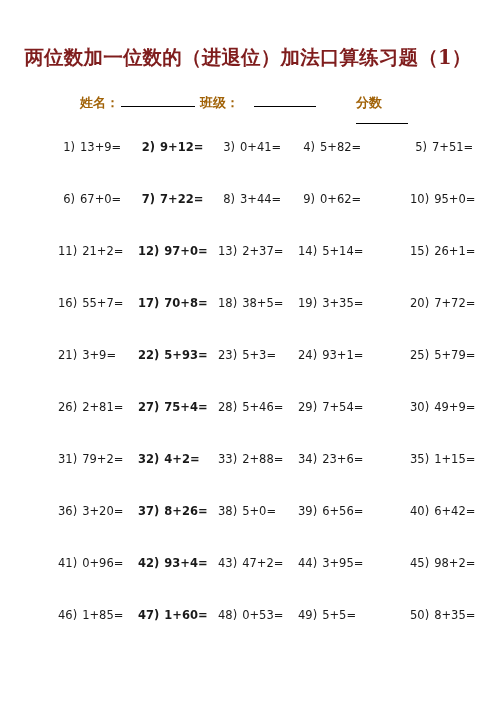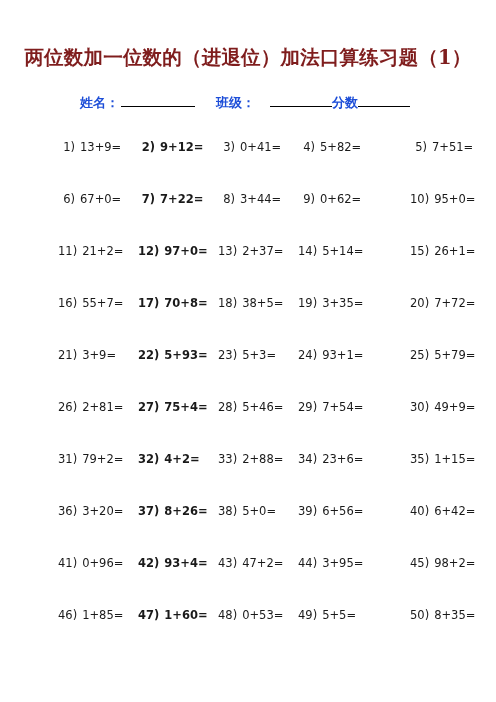--- a/index.html
+++ b/index.html
@@ -42,31 +42,31 @@
   
   .meta-row {
     position: absolute;
     top: 94px;
     left: 0;
     width: 496px;
     height: 24px;
     font-family: "DejaVu Serif", "Liberation Serif", serif;
     font-weight: bold;
     font-size: 13px;
-    color: #1d4ed8;
+    color: #a16207;
   }
   .meta-field {
     position: absolute;
     display: flex;
     align-items: baseline;
     white-space: nowrap;
   }
   .meta-field.name  { left: 80px;  }
-  .meta-field.class { left: 216px; gap: 13px; }
-  .meta-field.score { left: 332px; }
+  .meta-field.class { left: 200px; gap: 13px; }
+  .meta-field.score { left: 356px; flex-direction: column; }
 
   .meta-label {
     font-weight: bold;
   }
   .meta-blank {
     display: inline-block;
     border-bottom: 1.3px solid #000000;
     height: 11px;
     margin-left: 2px;
   }

